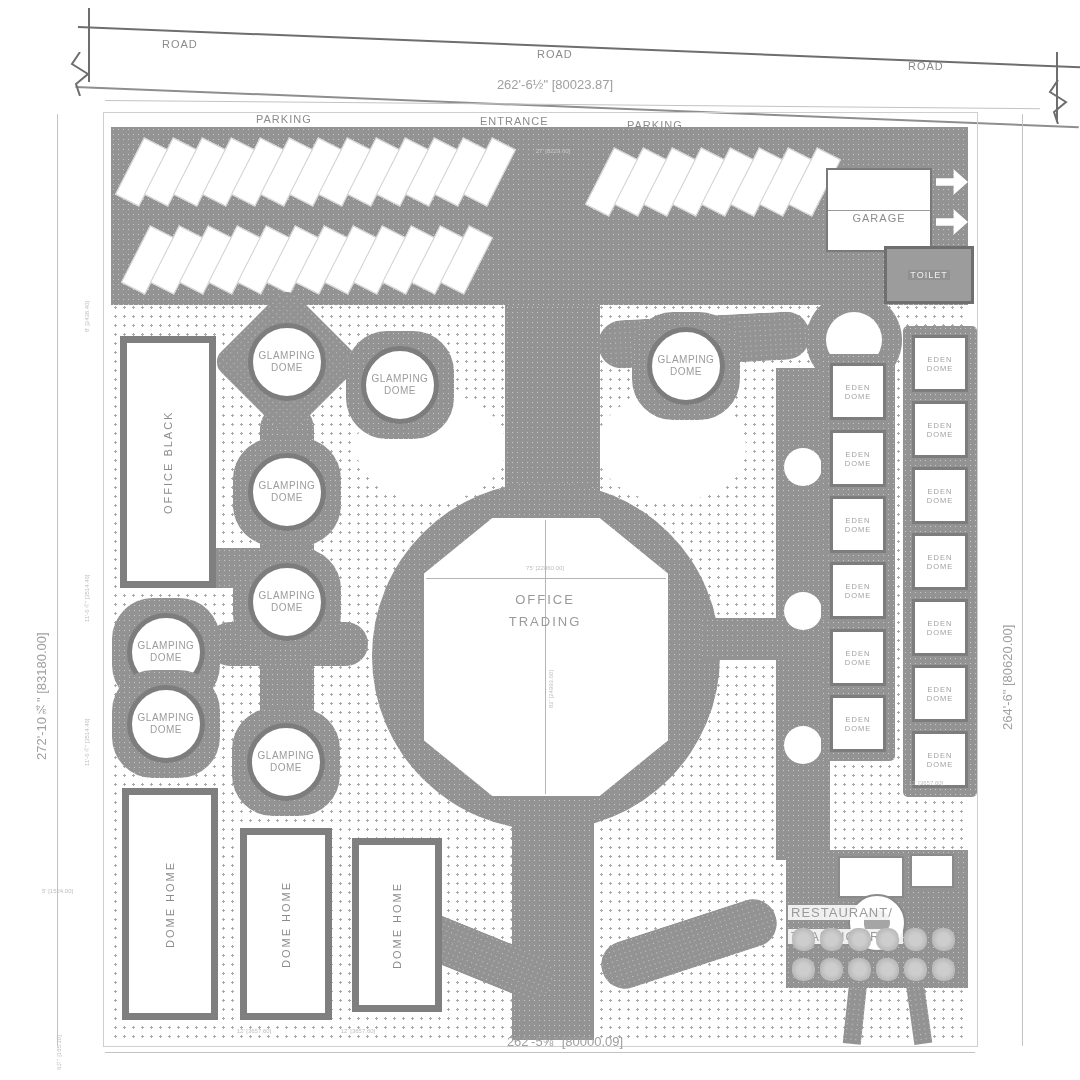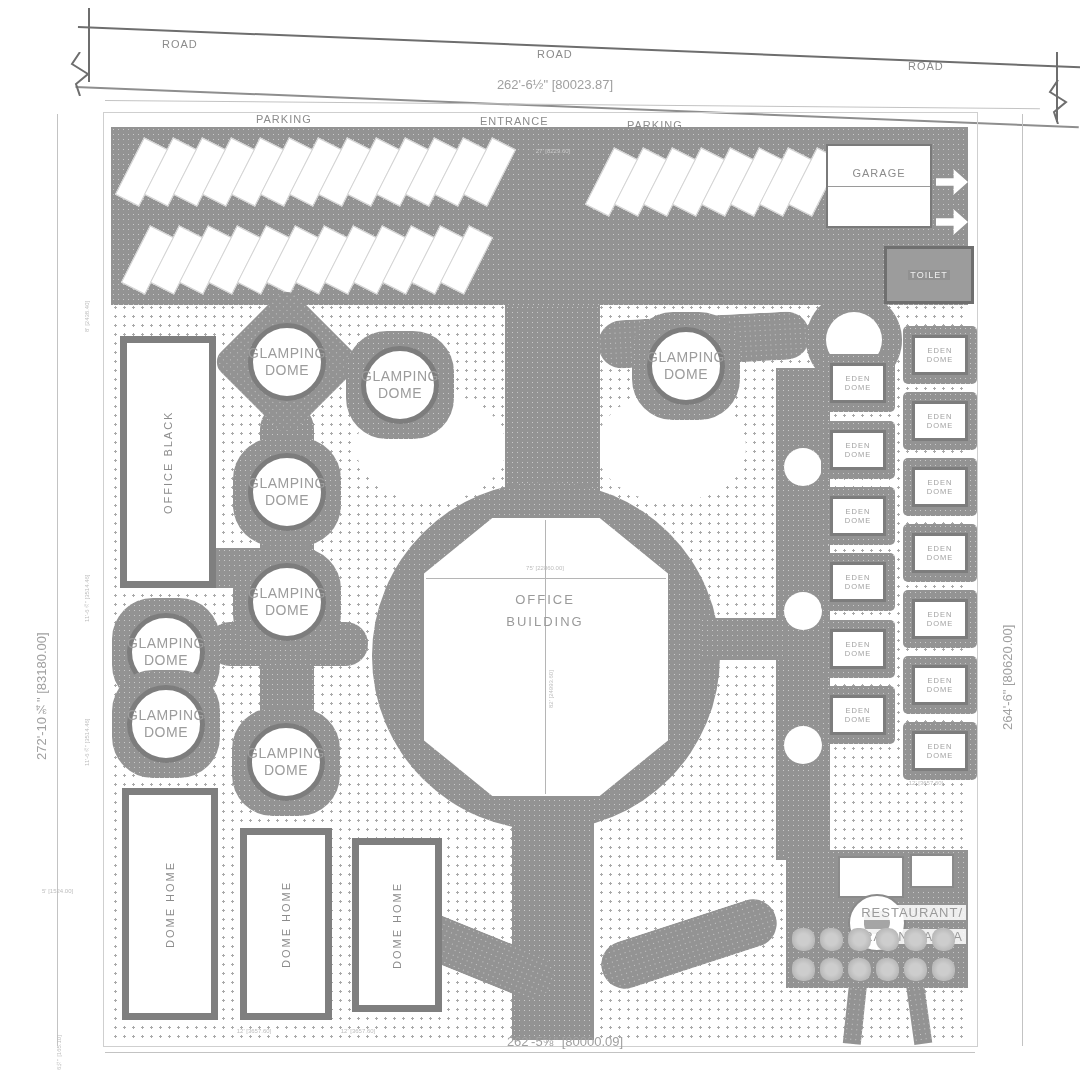--- a/index.html
+++ b/index.html
@@ -22,23 +22,23 @@
   
   .bldg{background:#fff;border:7px solid #7f7f7f;box-sizing:border-box;}
   .bldg .vlabel{width:100%;height:100%;display:flex;align-items:center;justify-content:center;
      font-size:11px;letter-spacing:2px;color:#8c8c8c;}
   
   .gdome{position:absolute;width:78px;height:78px;}
   .gdome .pad{position:absolute;inset:-15px;border-radius:38%;}
   .gdome.diamond .pad{transform:rotate(45deg);border-radius:14%;}
   .gdome .circ{position:absolute;inset:0;background:#fff;border:5px solid #7d7d7d;border-radius:50%;
      box-sizing:border-box;display:flex;flex-direction:column;align-items:center;justify-content:center;
-     font-size:14px;line-height:1.25;color:#9c9c9c;letter-spacing:.5px;text-align:center;}
-  
-  .edome{position:absolute;width:56px;height:40px;}
+     font-size:10px;line-height:1.25;color:#9c9c9c;letter-spacing:.5px;text-align:center;}
+  
+  .edome{position:absolute;width:56px;height:57px;}
   .edome .pad{position:absolute;inset:-9px;border-radius:5px;}
   .edome .box{position:absolute;inset:0;background:#fff;border:3px solid #7d7d7d;box-sizing:border-box;
      display:flex;flex-direction:column;align-items:center;justify-content:center;
      font-size:7.5px;line-height:1.2;color:#a2a2a2;letter-spacing:1px;text-align:center;}
   
   .stalls{position:absolute;display:flex;gap:2px;}
   .stalls i{display:block;width:25px;height:62px;background:#fff;border:1px solid #d2d2d2;
      transform:rotate(27deg);flex:none;}
   
   .bushes{position:absolute;display:flex;gap:5px;}
@@ -134,21 +134,21 @@
       <i></i>
       <i></i>
       <i></i>
       <i></i>
       <i></i>
       <i></i>
       <i></i>
       <i></i>
     </div>
 
-  <div class="abs white ctr" style="left:826px;top:144px;width:106px;height:84px;border:2px solid #7a7a7a;box-sizing:border-box;">
+  <div class="abs white ctr" style="left:826px;top:168px;width:106px;height:84px;border:2px solid #7a7a7a;box-sizing:border-box;align-items:flex-end;">
     <div class="abs hline" style="left:0;top:40px;width:102px;background:#9a9a9a;"></div>
     <span class="lbl" style="margin-bottom:26px;">GARAGE</span>
   </div>
   <div class="abs arrow" style="left:936px;top:166px;width:32px;height:32px;"></div>
   <div class="abs arrow" style="left:936px;top:206px;width:32px;height:32px;"></div>
 
   <div class="abs ctr" style="left:884px;top:246px;width:90px;height:58px;background:#9c9c9c;border:3px solid #6f6f6f;box-sizing:border-box;">
     <span style="font-size:9px;letter-spacing:1px;color:#efefef;background:rgba(130,130,130,.4);padding:0 2px;">TOILET</span>
   </div>
 
@@ -156,21 +156,21 @@
     <div class="vlabel vtext">OFFICE BLACK</div>
   </div>
 
   <div class="abs white" style="left:424px;top:518px;width:244px;height:278px;
               clip-path:polygon(28% 0,72% 0,100% 20%,100% 80%,72% 100%,28% 100%,0 80%,0 20%);"></div>
   <div class="abs vline" style="left:545px;top:520px;height:274px;background:#b5b5b5;"></div>
   <div class="abs hline" style="left:426px;top:578px;width:240px;background:#b5b5b5;"></div>
   <div class="abs tiny ctr" style="left:470px;top:565px;width:150px;">75' [22860.00]</div>
   <div class="abs tiny vtext" style="left:548px;top:618px;height:90px;">82' [24993.60]</div>
   <div class="abs dim ctr" style="left:465px;top:592px;width:160px;letter-spacing:2px;color:#9a9a9a;">OFFICE</div>
-  <div class="abs dim ctr" style="left:465px;top:614px;width:160px;letter-spacing:2px;color:#9a9a9a;">BUILDING</div>
+  <div class="abs dim ctr" style="left:465px;top:614px;width:160px;letter-spacing:2px;color:#9a9a9a;">TRADING</div>
 
   <div class="gdome diamond" style="left:248px;top:323px;">
     <div class="pad hatch"></div>
     <div class="circ">
         <span>GLAMPING</span>
         <span>DOME</span>
       </div>
   </div>
   <div class="gdome" style="left:361px;top:346px;">
     <div class="pad hatch"></div>
@@ -326,21 +326,21 @@
     <div class="vlabel vtext">DOME HOME</div>
   </div>
   <div class="abs tiny ctr" style="left:214px;top:1028px;width:80px;">12' [3657.60]</div>
   <div class="abs tiny ctr" style="left:318px;top:1028px;width:80px;">12' [3657.60]</div>
 
   <div class="abs hatch" style="left:786px;top:850px;width:182px;height:138px;"></div>
   <div class="abs white" style="left:838px;top:856px;width:66px;height:42px;border:2px solid #8a8a8a;box-sizing:border-box;"></div>
   <div class="abs white" style="left:910px;top:854px;width:44px;height:34px;border:2px solid #8a8a8a;box-sizing:border-box;"></div>
   <div class="abs white" style="left:848px;top:894px;width:58px;height:58px;border:2px solid #8a8a8a;border-radius:50%;box-sizing:border-box;"></div>
   <div class="abs" style="left:864px;top:910px;width:26px;height:24px;background:#a5a5a5;border-radius:45% 55% 50% 40%;"></div>
-  <div class="abs" style="left:788px;top:900px;width:178px;text-align:right;line-height:1.5;">
+  <div class="abs" style="left:788px;top:900px;width:178px;text-align:left;line-height:1.5;">
     <span style="font-size:13px;letter-spacing:1px;color:#9a9a9a;background:rgba(255,255,255,.85);padding:0 3px;">RESTAURANT/</span><br>
     <span style="font-size:13px;letter-spacing:1px;color:#9a9a9a;background:rgba(255,255,255,.85);padding:0 3px;">TRADING AREA</span>
   </div>
   <div class="bushes" style="left:792px;top:928px;">
       <i></i>
       <i></i>
       <i></i>
       <i></i>
       <i></i>
       <i></i>

